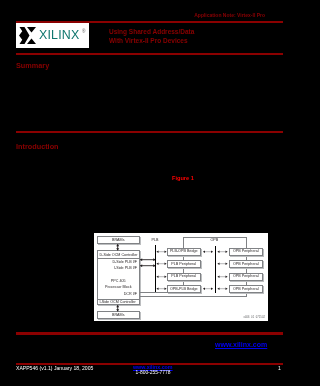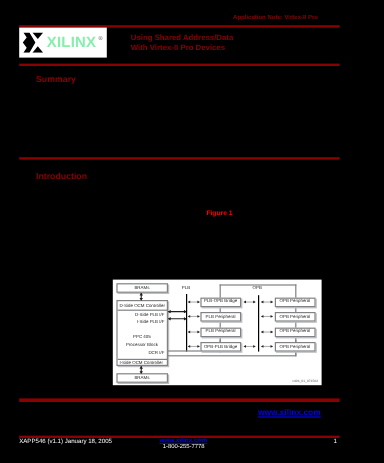--- a/index.html
+++ b/index.html
@@ -6,27 +6,27 @@
   body{width:298px;height:386px;background:#000000;font-family:"Liberation Sans",sans-serif;overflow:hidden;-webkit-font-smoothing:antialiased;}
   #page{position:relative;width:298px;height:386px;background:#000000;}
   .abs{position:absolute;}
   .rule{background:#8b0000;}
 
   
   #hdr-rule-top{left:16px;top:20.6px;width:267px;height:2.4px;}
   #hdr-rule-bot{left:16px;top:52.6px;width:267px;height:2.4px;}
   #logo-box{left:16px;top:22.6px;width:73px;height:25.6px;background:#ffffff;}
   #logo-mark{left:19px;top:27px;}
-  #logo-text{left:39px;top:27.5px;font-size:12.4px;font-weight:700;letter-spacing:0.2px;color:#86efac;line-height:14px;}
+  #logo-text{left:39px;top:27.5px;font-size:12.4px;font-weight:400;letter-spacing:0.2px;color:#0f766e;line-height:14px;}
   #logo-reg{left:82px;top:29px;font-size:4.6px;color:#5a5a5a;line-height:6px;}
   #appnote{left:150px;top:12px;width:115px;text-align:right;font-size:5px;font-weight:700;color:#8b0004;white-space:nowrap;line-height:6px;}
   #title{left:109px;top:27px;width:178px;font-size:6.5px;font-weight:700;color:#8b0000;line-height:9.4px;}
 
   
-  .sechead{color:#8b0000;font-weight:700;font-size:7.3px;left:30px;}
+  .sechead{color:#8b0000;font-weight:700;font-size:7.3px;left:16px;}
   #sec1{top:60.5px;}
   #sec2{top:141.5px;}
   #rule-mid{left:16px;top:130.6px;width:267px;height:2.8px;}
   #figref{left:172px;top:174.5px;font-size:5.6px;font-weight:700;color:#ff0000;}
   #rule-bot{left:16px;top:331.8px;width:267px;height:2.8px;}
 
   
   #rule-foot{left:16px;top:362.6px;width:267px;height:2.8px;}
   #foot-doc{left:16px;top:364.5px;font-size:5.1px;color:#ffffff;}
   #foot-url{left:133px;top:363.8px;font-size:5.3px;font-weight:700;color:#0000f0;text-decoration:underline;}

